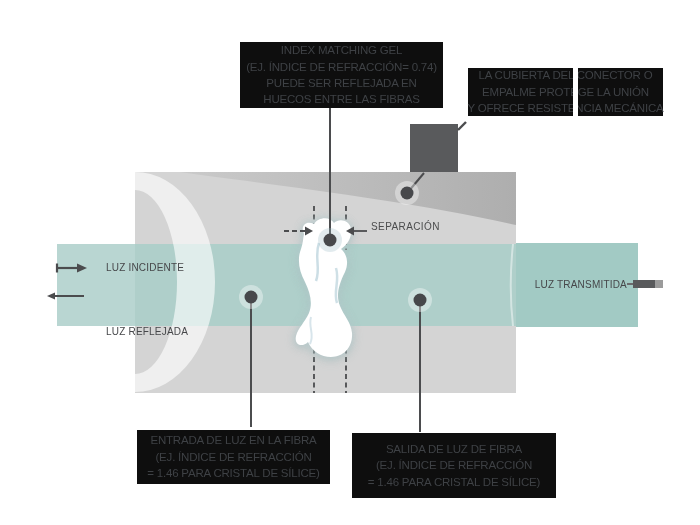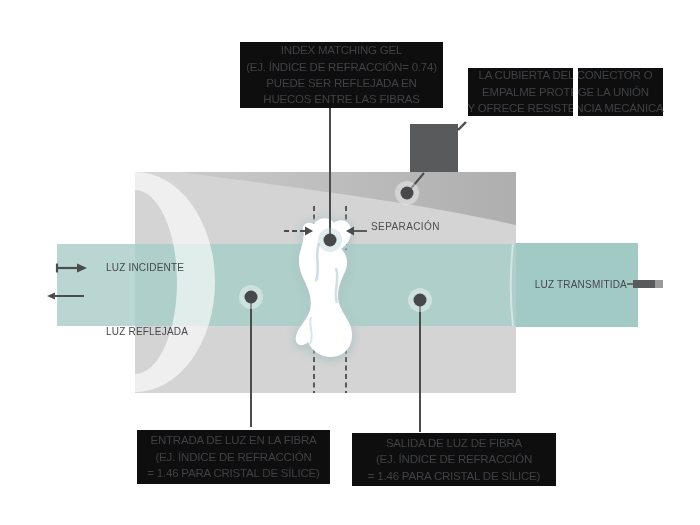--- a/index.html
+++ b/index.html
@@ -112,21 +112,21 @@
     <span>Y OFRECE RESISTENCIA MECÁNICA</span>
     <div class="stripe" style="left:105px;"></div>
   </div>
 
   <div class="bx" style="left:137px;top:430px;width:193px;height:54px;">
     <span>ENTRADA DE LUZ EN LA FIBRA</span>
     <span>(EJ. ÍNDICE DE REFRACCIÓN</span>
     <span>= 1.46 PARA CRISTAL DE SÍLICE)</span>
   </div>
 
-  <div class="bx" style="left:352px;top:433px;width:204px;height:53px;">
+  <div class="bx" style="left:352px;top:433px;width:204px;height:65px;">
     <span>SALIDA DE LUZ DE FIBRA</span>
     <span>(EJ. ÍNDICE DE REFRACCIÓN</span>
     <span>= 1.46 PARA CRISTAL DE SÍLICE)</span>
   </div>
 
   <div class="sep" style="left:371px;top:221px;">SEPARACIÓN</div>
   <div class="lbl" style="left:90px;top:262px;">LUZ INCIDENTE</div>
   <div class="lbl" style="left:90px;top:290px;margin-top:36px;">LUZ REFLEJADA</div>
   <div class="lbl" style="right:73px;top:279px;text-align:center;">LUZ TRANSMITIDA</div>
 

